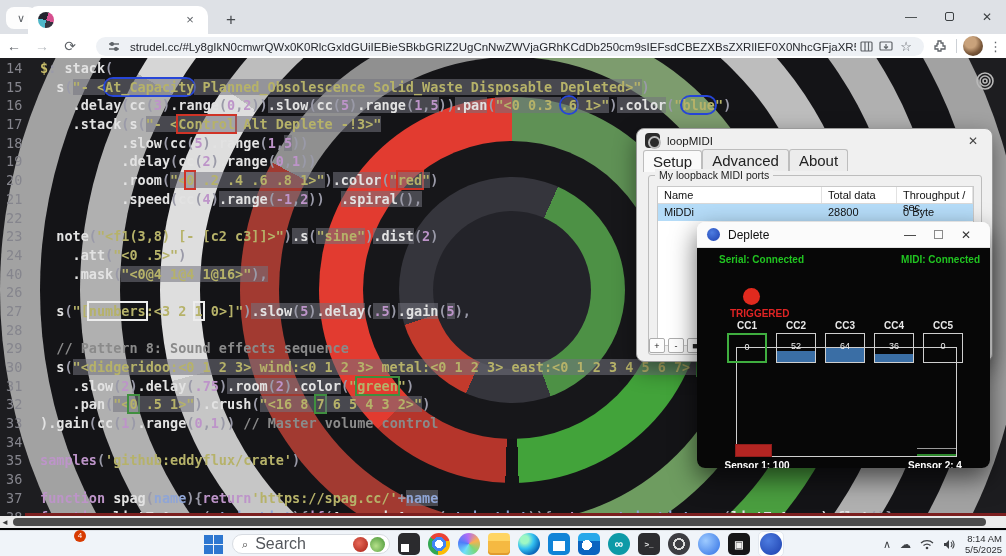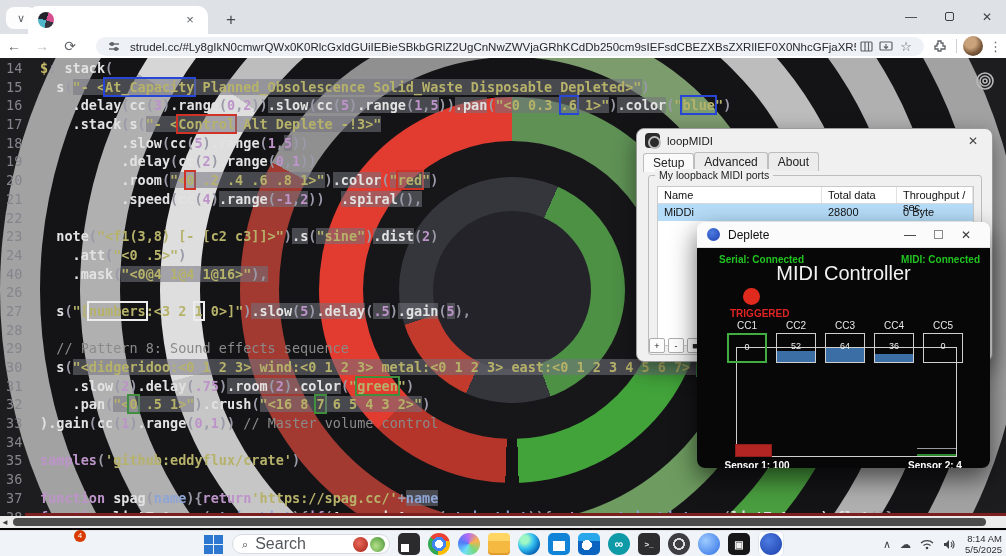--- a/index.html
+++ b/index.html
@@ -31,39 +31,39 @@
 
   
   .editor { position:absolute; left:0; top:58px; width:1006px; height:458px; background:#1d1d20; overflow:hidden; }
   .ring { position:absolute; border-radius:50%; }
   .code-layer { position:absolute; left:0; top:1px; z-index:2; }
   .code-line { height:18.7px; line-height:18.7px; font-family:"DejaVu Sans Mono", monospace; font-size:13.5px; font-weight:bold; white-space:pre; }
   .lineno { display:inline-block; width:24px; margin:0 10px 0 6px; color:#85858d; font-weight:normal; }
   .tok { white-space:pre; }
   .g { color:#c8bd6a; } .s { color:#b6b269; } .n { color:#bd94c9; }
   .w { color:#e2e2e2; } .k { color:#bd94c9; } .b { color:#8fa5d6; }
-  .c { color:#8a8a8a; font-weight:normal; } .p { color:#9a9aa8; }
+  .c { color:#8a8a8a; font-weight:bold; } .p { color:#9a9aa8; }
   .hl { background:rgba(115,115,125,0.55); }
-  .bb { box-shadow:0 0 0 2px #2746d8; } .br { box-shadow:0 0 0 2px #d03326; }
+  .bb { box-shadow:0 0 0 2px #2746d8;border-radius:8px; } .br { box-shadow:0 0 0 2px #d03326; }
   .bw { box-shadow:0 0 0 2px #ededed; } .bg { box-shadow:0 0 0 2px #3f8f3f; }
   .spiral-btn { position:absolute; right:10px; top:12px; z-index:3; width:22px; height:22px; color:#b9b9b9; }
   .red-strip { position:absolute; left:25px; top:455px; width:981px; height:3px; background:#7c1f1f; z-index:3; }
   .hscroll { position:absolute; left:0; top:458px; width:1006px; height:12px; background:#ececec; z-index:4; }
   .hscroll .larr { position:absolute; left:1px; top:2px; color:#3c3c3c; font-size:8px; }
   .hscroll .thumb { position:absolute; left:13px; top:2px; width:973px; height:8px; background:#4c4c4c; border-radius:5px; }
 
   
   .loopmidi { position:absolute; left:636px; top:128px; width:357px; height:234px; background:#f0f0f0; border:1px solid #9a9a9a; border-radius:8px; box-shadow:0 8px 22px rgba(0,0,0,.45); z-index:5; }
   .lm-title { height:23px; display:flex; align-items:center; padding:0 8px; }
   .lm-ic { width:15px; height:15px; border-radius:4px; background:#2b2b2b; position:relative; margin-right:7px; }
   .lm-ic::after { content:""; position:absolute; left:3px; top:3px; width:9px; height:9px; border-radius:50%; border:2px solid #bbb; }
   .lm-title-text { flex:1; font-size:11.5px; color:#1a1a1a; }
   .lm-close { border:none; background:transparent; color:#444; font-size:12px; width:22px; }
   .lm-tabs { display:flex; padding-left:6px; height:19px; align-items:flex-end; }
-  .lm-tab { font-size:12px; color:#222; padding:2px 9px; border:1px solid #bdbdbd; border-bottom:none; border-radius:3px 3px 0 0; background:#ececec; }
+  .lm-tab { font-size:15px; color:#222; padding:2px 9px; border:1px solid #bdbdbd; border-bottom:none; border-radius:3px 3px 0 0; background:#ececec; }
   .lm-tab.active { background:#fafafa; position:relative; top:1px; }
   .lm-group { position:absolute; left:11px; top:46px; width:334px; height:180px; border:1px solid #bdbdbd; border-radius:3px; }
   .lm-group-label { position:absolute; left:6px; top:-7px; background:#f0f0f0; padding:0 4px; font-size:10.5px; color:#222; }
   .lm-table { position:absolute; left:8px; top:10px; width:317px; height:160px; background:#fff; border:1px solid #c9c9c9; font-size:11px; }
   .lm-hrow { display:flex; height:17px; border-bottom:1px solid #d9d9d9; }
   .lm-hcell { padding:2px 6px; color:#111; border-right:1px solid #e2e2e2; }
   .lm-drow { display:flex; height:17px; background:#b5dcf8; }
   .lm-dcell { padding:2px 6px; color:#111; }
   .c-name { width:164px; } .c-total { width:75px; } .c-thru { flex:1; }
   .lm-btns { position:absolute; left:12px; bottom:8px; display:flex; gap:3px; }
@@ -77,21 +77,21 @@
   .dp-btn { border:none; background:transparent; color:#333; width:28px; font-size:12px; }
   .dp-btn.max span { display:inline-block; width:9px; height:9px; border:1px solid #8a8a8a; }
   .dp-body { position:relative; height:220px; background:#070707; color:#fff; }
   .dp-serial { position:absolute; left:22px; top:6px; font-size:10px; font-weight:bold; color:#21c421; }
   .dp-midi { position:absolute; right:10px; top:6px; font-size:10px; font-weight:bold; color:#21c421; }
   .dp-head { position:absolute; left:0; right:0; top:14px; text-align:center; font-size:20px; color:#f2f2f2; }
   .dp-circle { position:absolute; left:46px; top:40px; width:17px; height:17px; border-radius:50%; background:#e02a1e; }
   .dp-trig { position:absolute; left:33px; top:60px; font-size:10px; font-weight:bold; color:#e02424; }
   .dp-ccs { position:absolute; left:30px; top:72px; width:236px; display:flex; justify-content:space-between; z-index:2; }
   .cc { width:40px; text-align:center; }
-  .cc-label { font-size:10px; font-weight:normal; color:#e8e8e8; margin-bottom:2px; }
+  .cc-label { font-size:10px; font-weight:bold; color:#e8e8e8; margin-bottom:2px; }
   .cc-box { position:relative; width:40px; height:30px; border:1px solid #cfcfcf; }
   .cc.sel .cc-box { border:2px solid #3fae3f; }
   .cc-val { position:absolute; left:0; right:0; top:7px; font-size:9px; color:#f0f0f0; z-index:2; }
   .cc-fill { position:absolute; left:0; bottom:0; width:100%; background:#3a6ea5; }
   .dp-rect { position:absolute; left:39px; top:99px; width:221px; height:110px; border:1px solid #cfcfcf; z-index:1; }
   .dp-bar1 { position:absolute; left:38px; top:196px; width:37px; height:13px; background:#b32522; border:1px solid #8f1d1b; z-index:3; }
   .dp-bar2a { position:absolute; left:220px; top:200px; width:39px; height:1px; background:#9a9a9a; z-index:3; }
   .dp-bar2b { position:absolute; left:220px; top:206px; width:39px; height:2px; background:#2e8b2e; z-index:3; }
   .dp-s1 { position:absolute; left:20px; top:212px; width:80px; text-align:center; font-size:10px; font-weight:bold; z-index:3; }
   .dp-s2 { position:absolute; right:12px; top:212px; width:70px; font-size:10px; font-weight:bold; z-index:3; }
@@ -290,21 +290,20 @@
     <div class="dp-title">
       <span class="dp-ic"></span>
       <span class="dp-title-text">Deplete</span>
       <button class="dp-btn">—</button>
       <button class="dp-btn max"><span></span></button>
       <button class="dp-btn">✕</button>
     </div>
     <div class="dp-body">
       <span class="dp-serial">Serial: Connected</span>
       <span class="dp-midi">MIDI: Connected</span>
-      <div class="dp-head">MIDI Controller</div>
       <span class="dp-circle"></span>
       <span class="dp-trig">TRIGGERED</span>
       <div class="dp-ccs">
           <div class="cc sel">
             <div class="cc-label">CC1</div>
             <div class="cc-box">
               <span class="cc-val">0</span>
               <div class="cc-fill" style="height: 0%;"></div>
             </div>
           </div>

